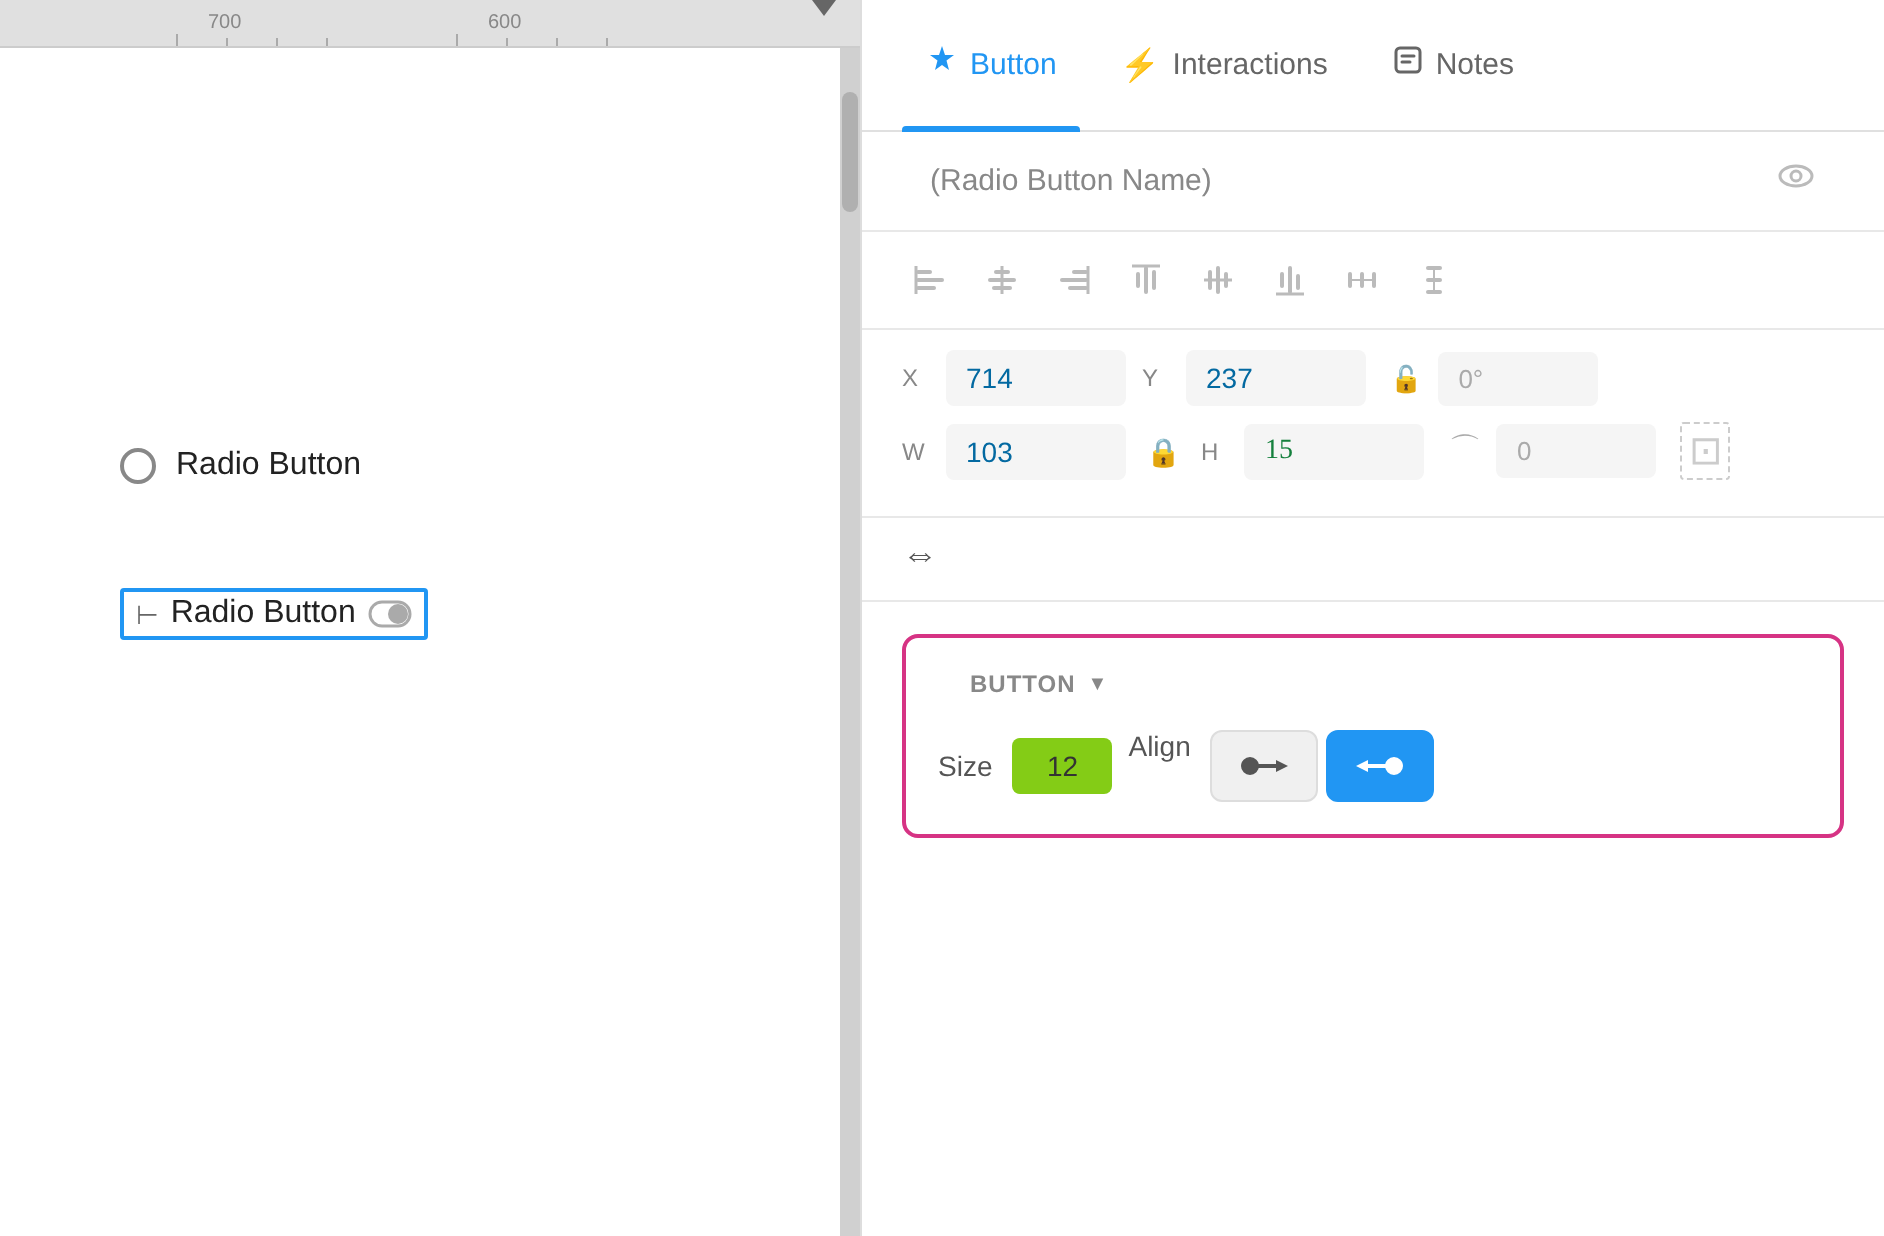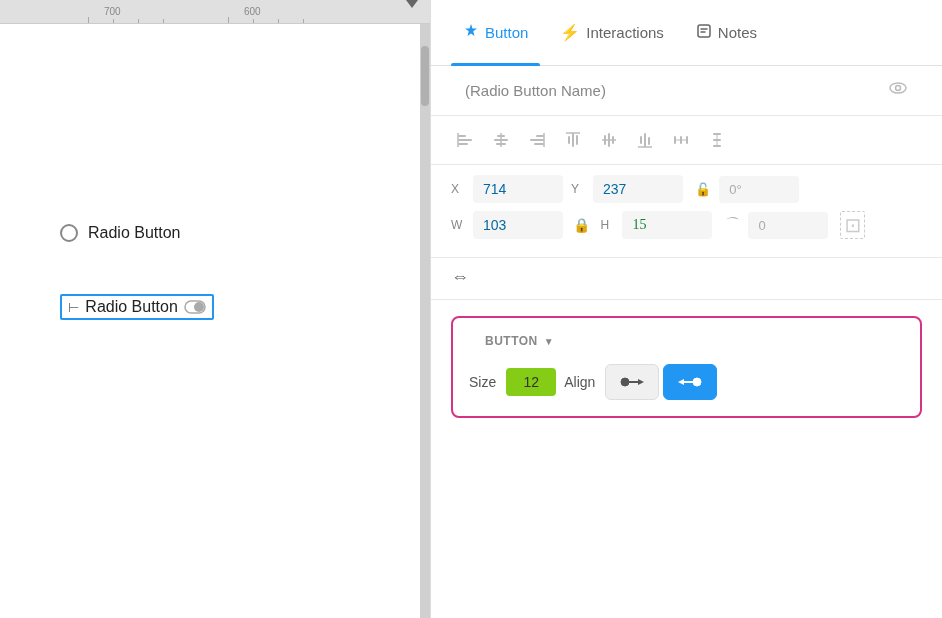--- a/index.html
+++ b/index.html
@@ -311,21 +311,20 @@
       border: none;
       border-radius: 4px;
       padding: 6px 12px;
       font-size: 14px;
       color: #333;
       width: 50px;
       text-align: center;
     }
     .align-group {
       display: flex;
-      align-items: center;
       gap: 10px;
     }
     .align-label {
       font-size: 14px;
       color: #555;
     }
     .align-options {
       display: flex;
       gap: 4px;
     }

